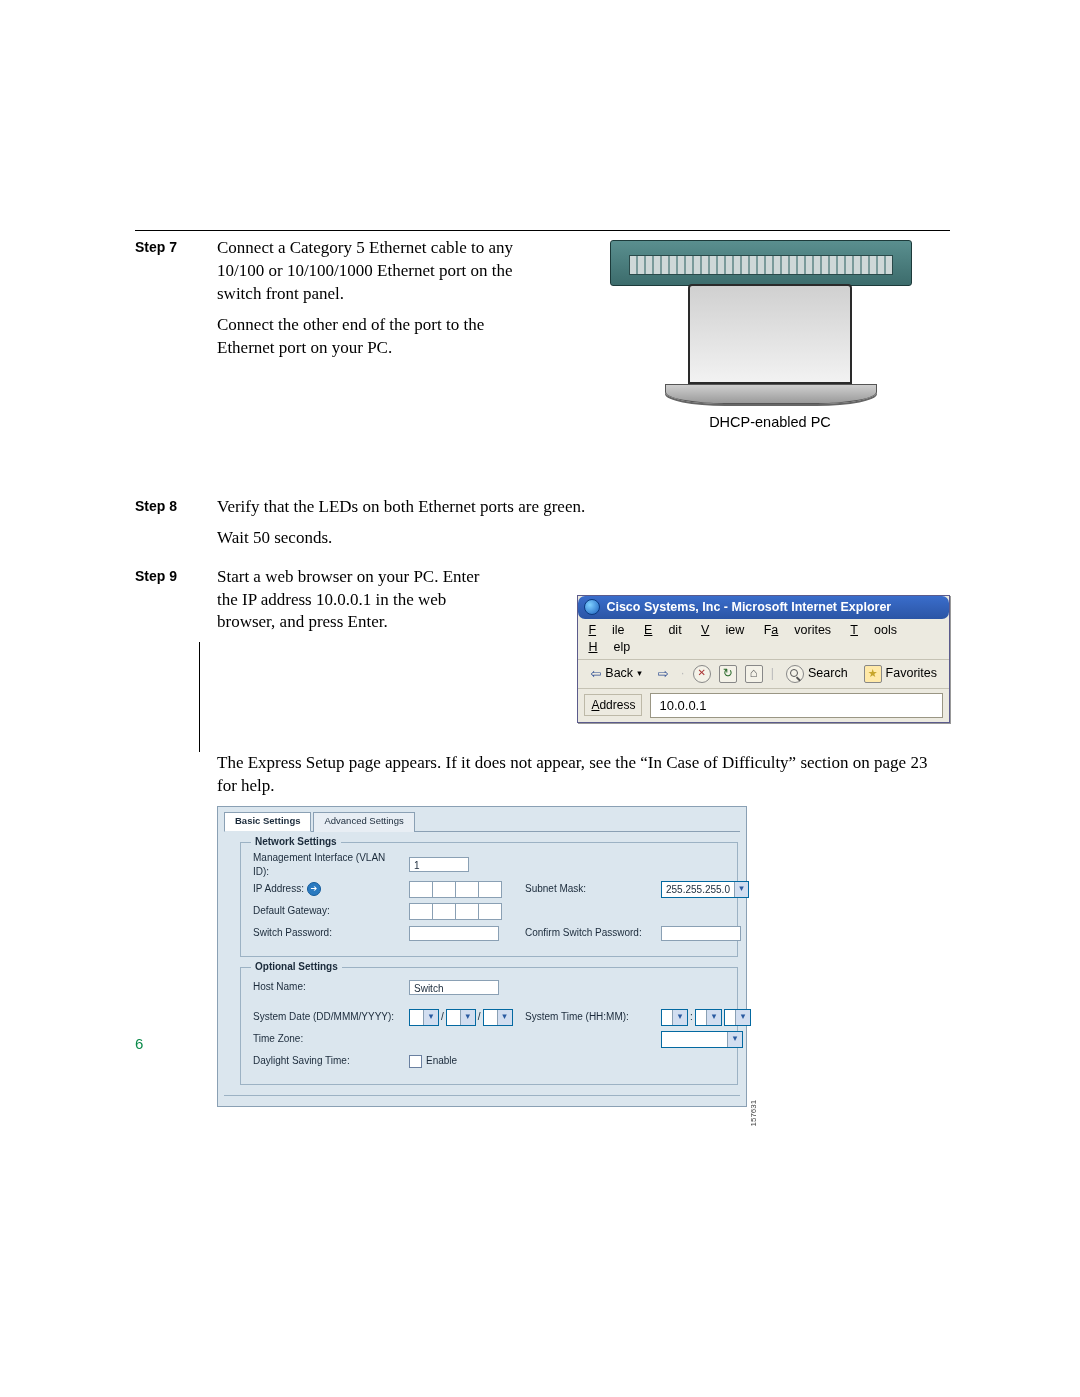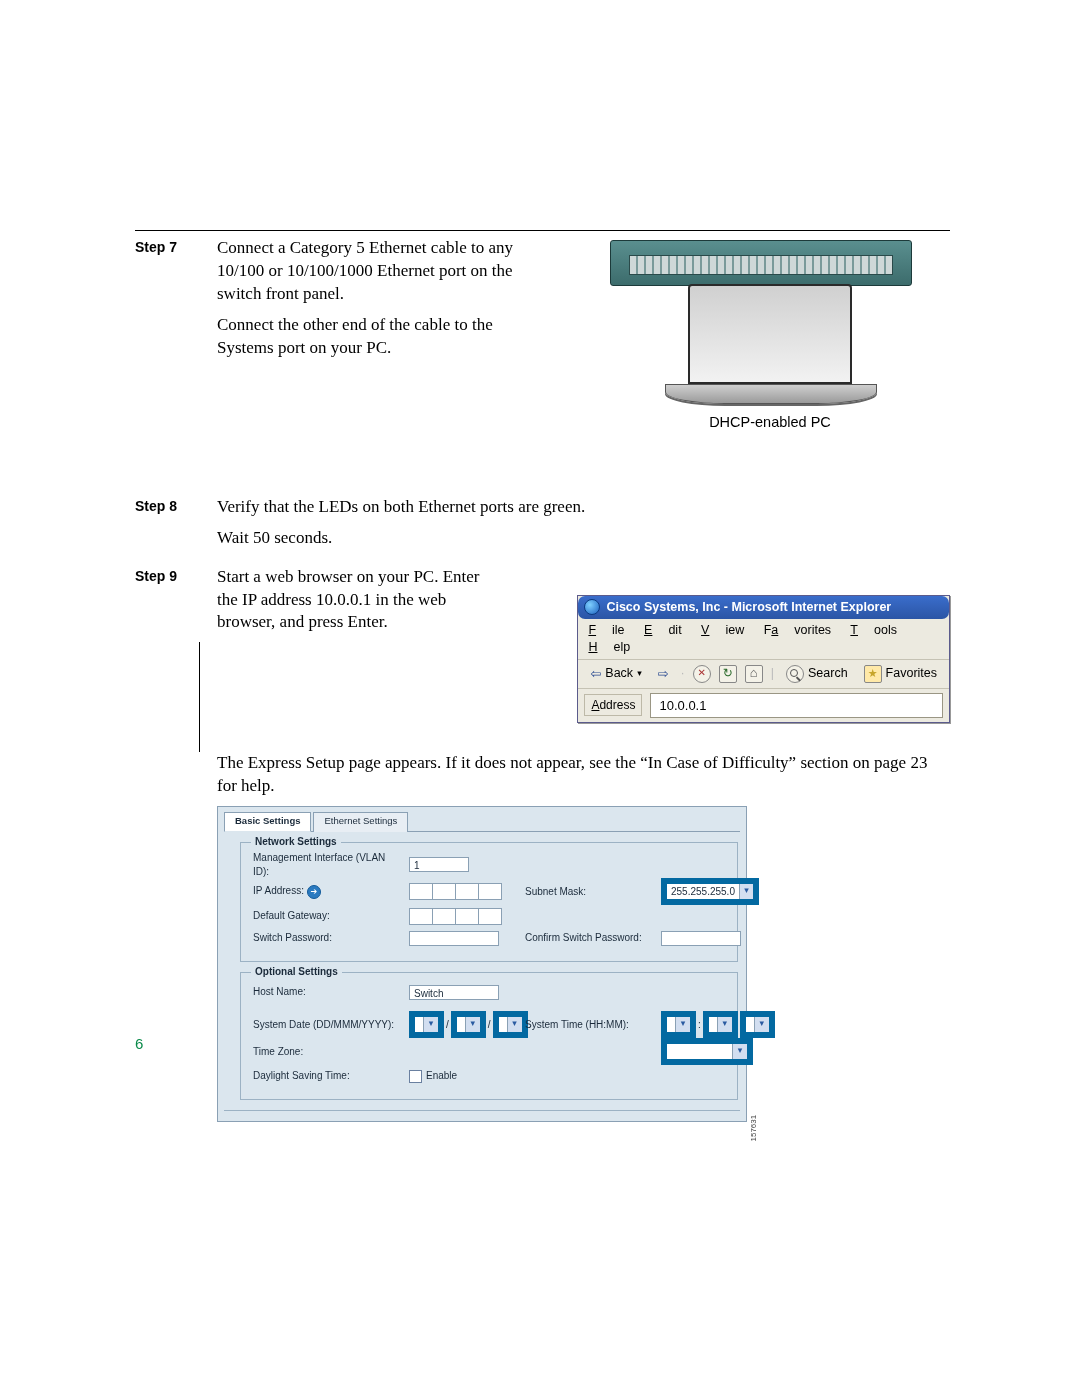--- a/index.html
+++ b/index.html
@@ -228,21 +228,21 @@
     padding:1px 4px;font-size:10px;font-family:inherit;
   }
   .ip4{display:flex;gap:0;}
   .ip4 .oct{
     width:22px;height:15px;border:1px solid #8aa0b4;border-right:none;
     background:#fff;text-align:center;font-size:10px;
   }
   .ip4 .oct:last-child{border-right:1px solid #8aa0b4;}
   .sel{
     display:flex;align-items:stretch;height:15px;
-    border:6px solid #0369a1;background:#fff;
+    border:1px solid #0369a1;background:#fff;
   }
   .sel .sv{flex:1;padding:1px 4px;font-size:10px;}
   .sel .dd{
     width:14px;background:#d2def0;border-left:1px solid #8aa0b4;
     text-align:center;font-size:9px;line-height:13px;color:#2a5aa0;
   }
   .sel-small{width:28px;}
   .help-ic{
     display:inline-block;width:12px;height:12px;border-radius:50%;
     background:#2a7ac0;border:1px solid #125a9a;vertical-align:middle;
@@ -271,21 +271,21 @@
 </head>
 <body>
 
 <div class="page">
   <hr class="rule">
 
   <div class="step-row">
     <div class="step-label">Step 7</div>
     <div class="step-body step7-body">
       <p>Connect a Category 5 Ethernet cable to any 10/100 or 10/100/1000 Ethernet port on the switch front panel.</p>
-      <p>Connect the other end of the cable to the Systems port on your PC.</p>
+      <p>Connect the other end of the port to the Ethernet port on your PC.</p>
     </div>
   </div>
 
   <div class="step7-illustration">
     <div class="switch"></div>
     <div class="laptop">
       <div class="laptop-screen"></div>
       <div class="laptop-base"></div>
     </div>
     <div class="caption">DHCP-enabled PC</div>
@@ -351,21 +351,21 @@
             <span class="addr-input">10.0.0.1</span>
           </div>
         </div>
       </div>
 
       <p class="paragraph-after" style="margin-left:0">The Express Setup page appears. If it does not appear, see the “In Case of Difficulty” section on page 23 for help.</p>
 
       <div class="express" style="margin-left:0">
         <div class="tabs">
           <div class="tab active">Basic Settings</div>
-          <div class="tab">Ethernet Settings</div>
+          <div class="tab">Advanced Settings</div>
         </div>
         <div class="tabline"></div>
 
         <div class="group">
           <span class="group-title">Network Settings</span>
 
           <div class="frow">
             <span class="lbl">Management Interface (VLAN ID):</span>
             <span class="inp" style="width:60px">1</span>
             <span></span>

